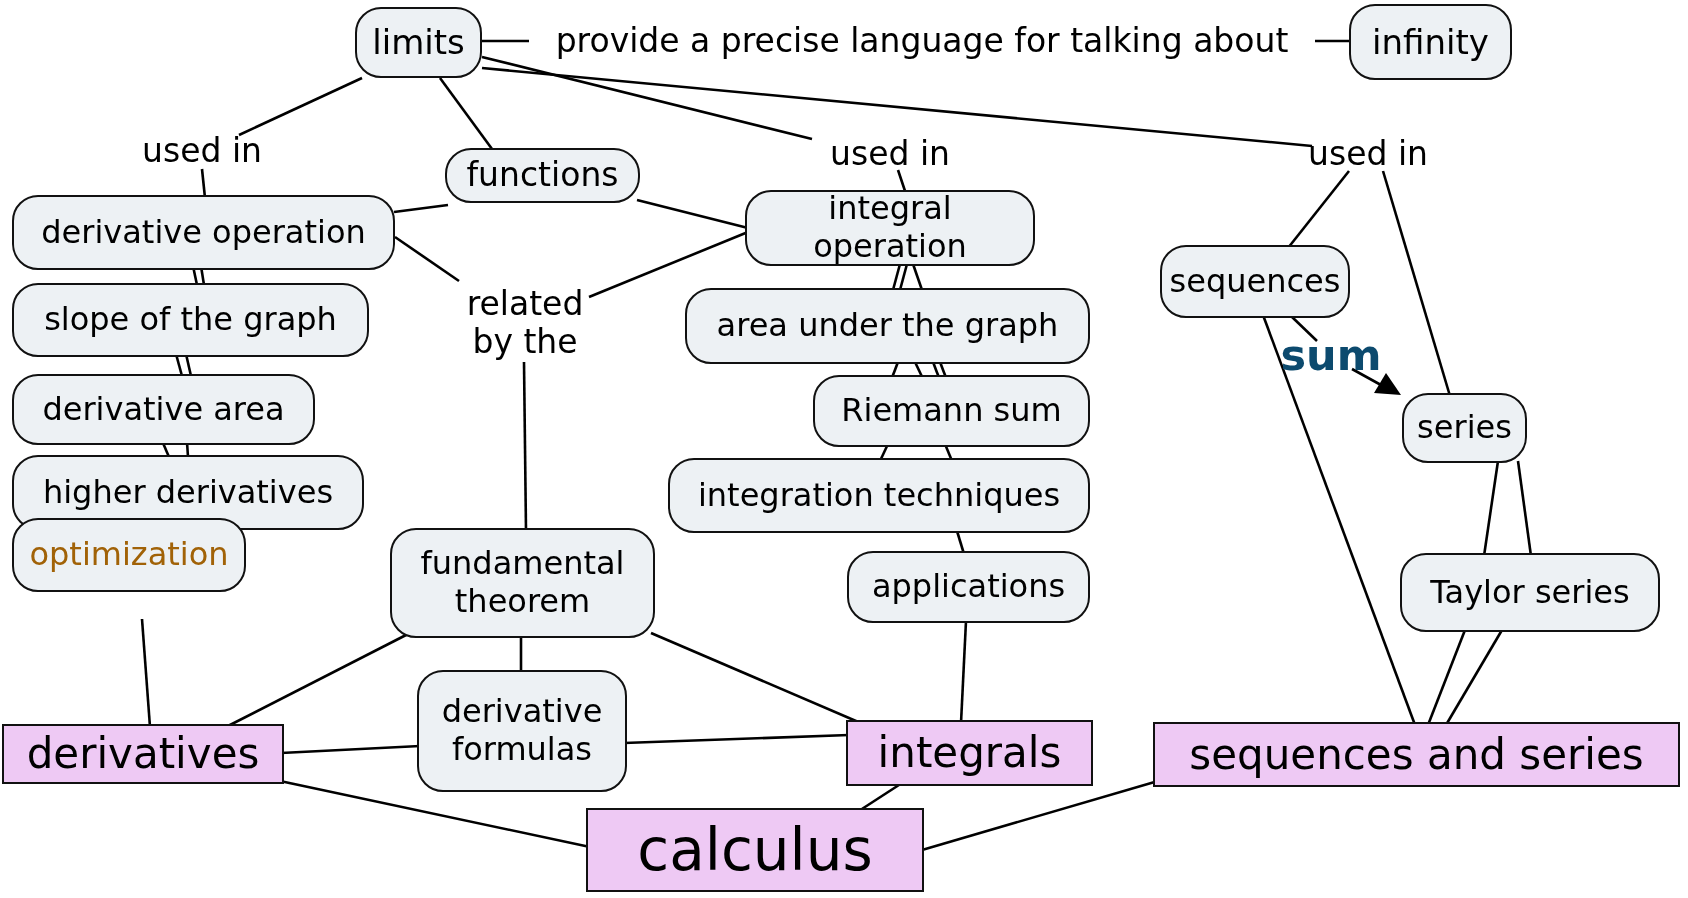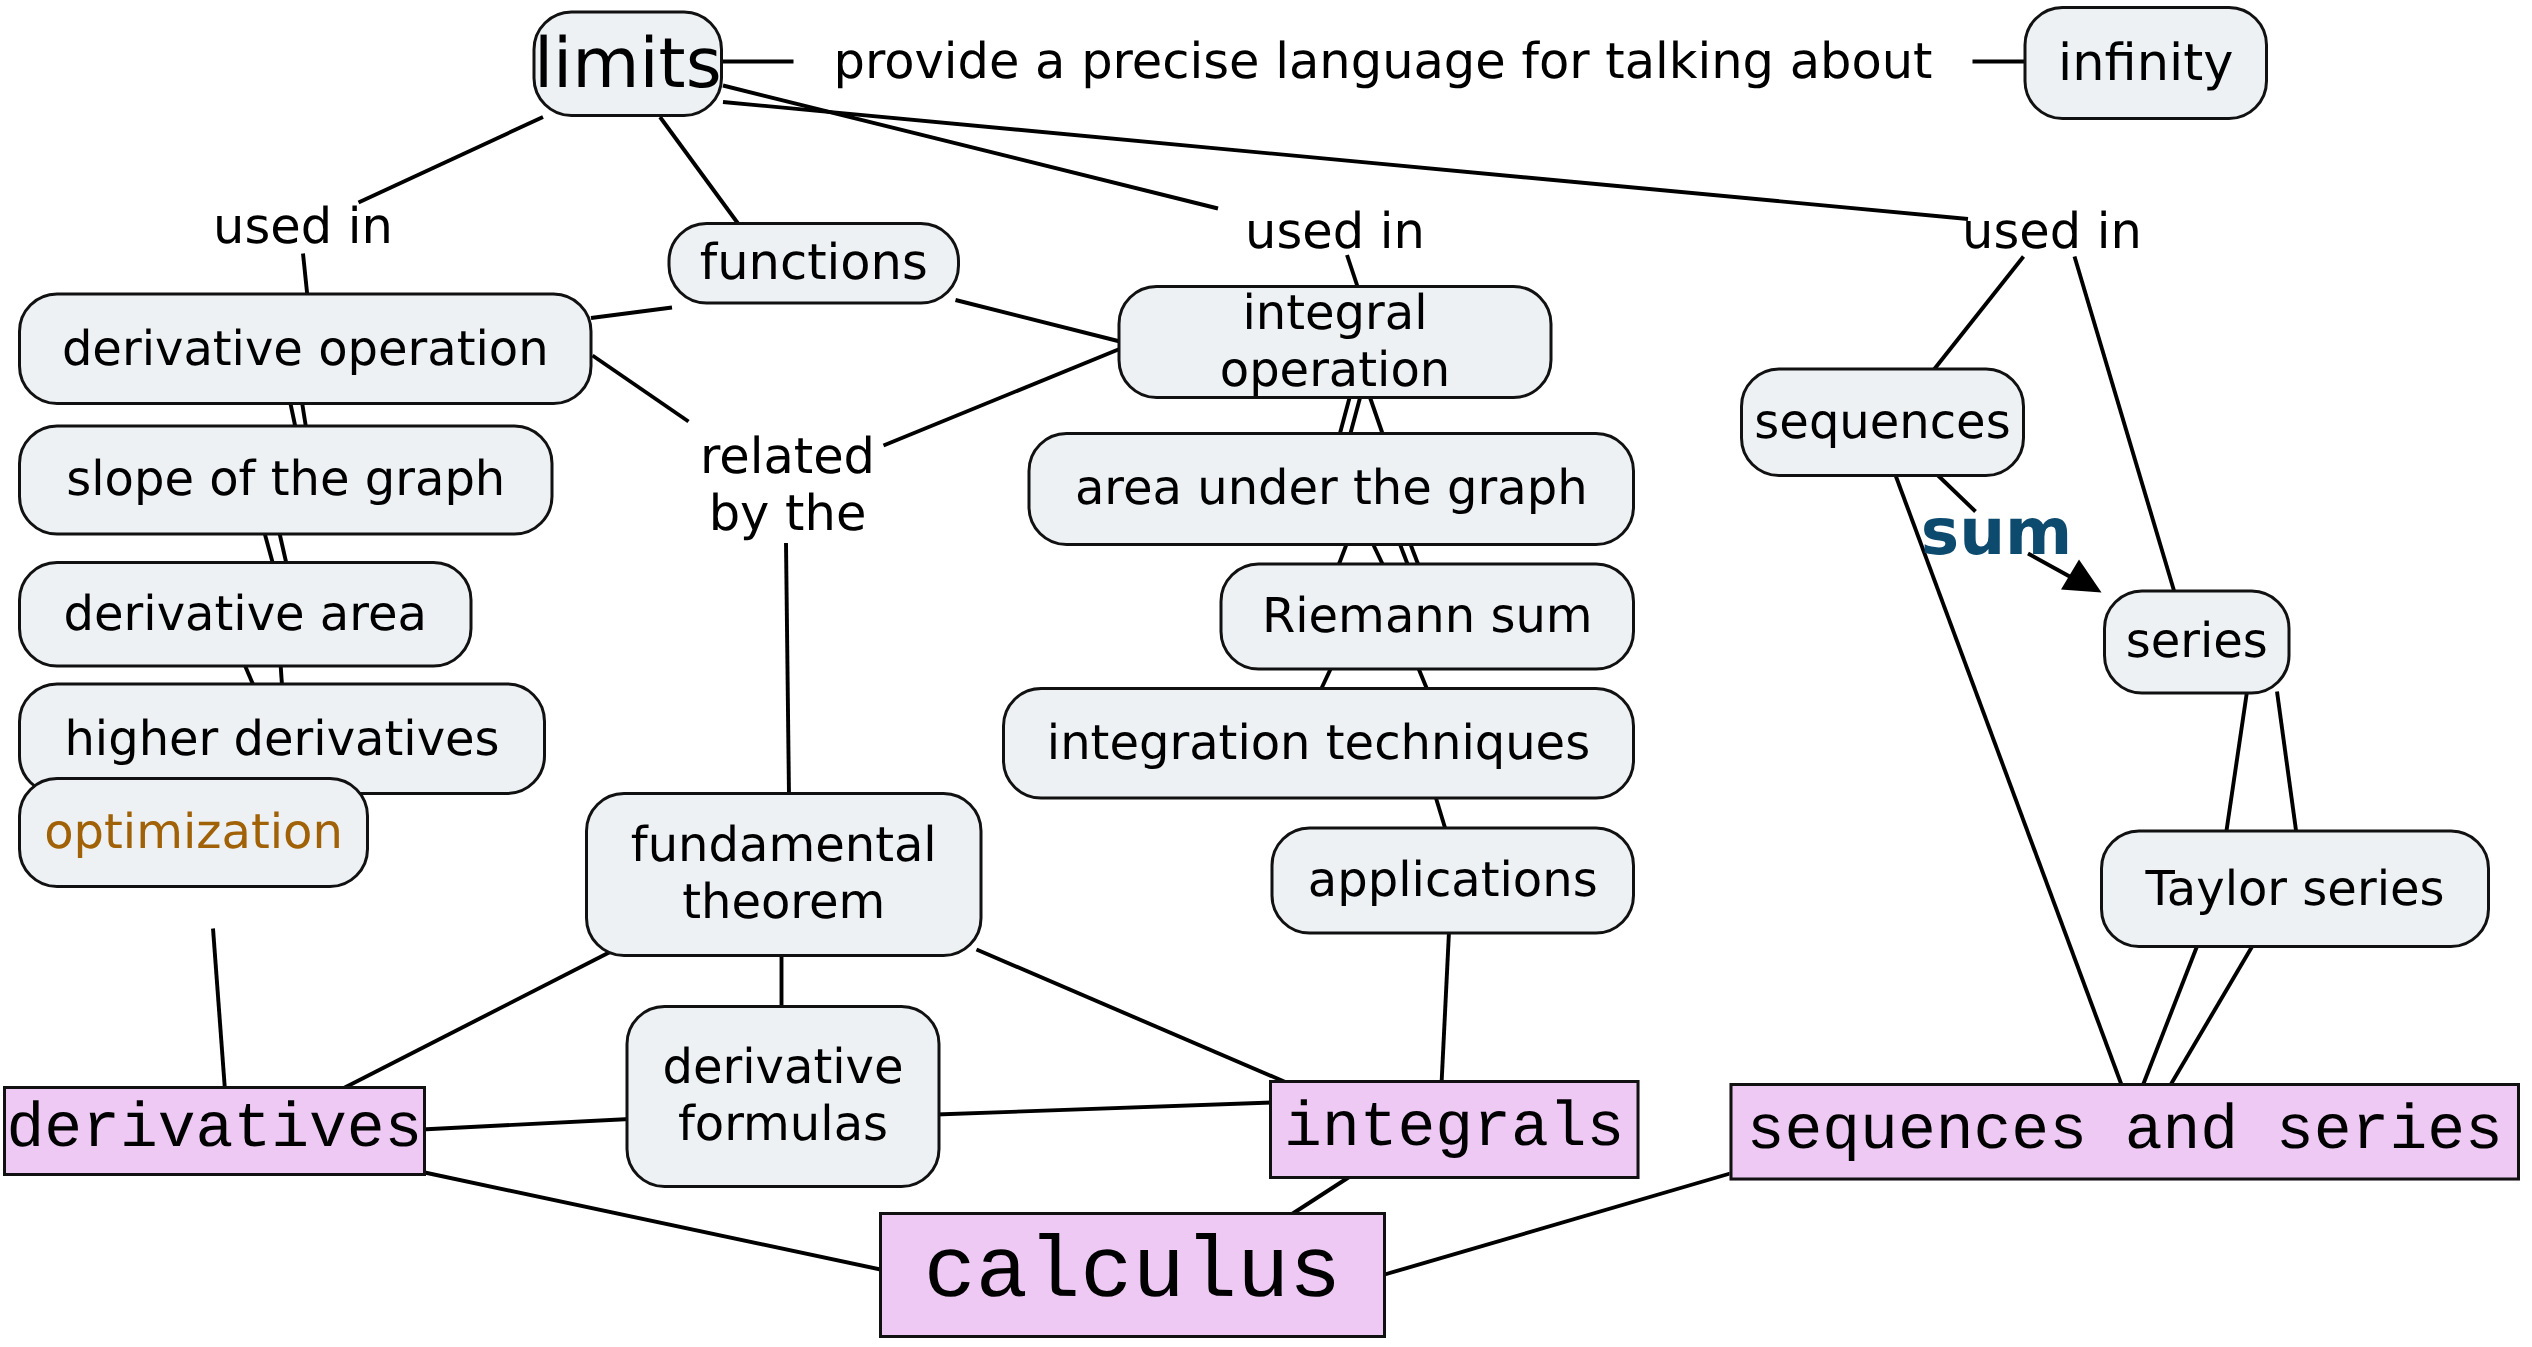--- a/index.html
+++ b/index.html
@@ -22,21 +22,20 @@
   }
   .node.concept{
     background:#edf1f4;
     border:2.6px solid #111;
     border-radius:26px;
   }
   .node.topic{
     background:#eec9f4;
     border:2.8px solid #111;
     border-radius:0;
-    font-family:Liberation Mono, monospace;
   }
   .link-label{
     position:absolute;z-index:2;
     transform:translate(-50%,-50%);
     text-align:center;
     color:#000;
     white-space:pre-line;
     line-height:1.15;
   }
 </style>
@@ -89,21 +88,21 @@
       <line x1="890" y1="383" x2="898" y2="362" stroke="#000000" stroke-width="2.6"></line>
       <line x1="915" y1="362" x2="925" y2="383" stroke="#000000" stroke-width="2.6"></line>
       <line x1="933" y1="362" x2="941" y2="383" stroke="#000000" stroke-width="2.6"></line>
       <line x1="940" y1="362" x2="948" y2="383" stroke="#000000" stroke-width="2.6"></line>
       <line x1="880" y1="461" x2="888" y2="444" stroke="#000000" stroke-width="2.6"></line>
       <line x1="945" y1="444" x2="952" y2="461" stroke="#000000" stroke-width="2.6"></line>
       <line x1="957" y1="531" x2="964" y2="554" stroke="#000000" stroke-width="2.6"></line>
       <line x1="966" y1="621" x2="961" y2="723" stroke="#000000" stroke-width="2.6"></line>
       <polygon points="1401,395 1374,393 1386,373" fill="#000000"></polygon>
     </svg>
-<div class="node concept" style="left: 355px; top: 7px; width: 127px; height: 71px; font-size: 46px; background: rgb(237, 241, 244); border-color: rgb(17, 17, 17); color: rgb(0, 0, 0);">limits</div>
+<div class="node concept" style="left: 355px; top: 7px; width: 127px; height: 71px; font-size: 34px; background: rgb(237, 241, 244); border-color: rgb(17, 17, 17); color: rgb(0, 0, 0);">limits</div>
     <div class="node concept" style="left: 1349px; top: 4px; width: 163px; height: 76px; font-size: 34px; background: rgb(237, 241, 244); border-color: rgb(17, 17, 17); color: rgb(0, 0, 0);">infinity</div>
     <div class="node concept" style="left: 445px; top: 148px; width: 195px; height: 55px; font-size: 33px; background: rgb(237, 241, 244); border-color: rgb(17, 17, 17); color: rgb(0, 0, 0);">functions</div>
     <div class="node concept" style="left: 12px; top: 195px; width: 383px; height: 75px; font-size: 32px; background: rgb(237, 241, 244); border-color: rgb(17, 17, 17); color: rgb(0, 0, 0);">derivative operation</div>
     <div class="node concept" style="left: 745px; top: 190px; width: 290px; height: 76px; font-size: 32px; background: rgb(237, 241, 244); border-color: rgb(17, 17, 17); color: rgb(0, 0, 0);">integral operation</div>
     <div class="node concept" style="left: 12px; top: 283px; width: 357px; height: 74px; font-size: 32px; background: rgb(237, 241, 244); border-color: rgb(17, 17, 17); color: rgb(0, 0, 0);">slope of the graph</div>
     <div class="node concept" style="left: 685px; top: 288px; width: 405px; height: 76px; font-size: 32px; background: rgb(237, 241, 244); border-color: rgb(17, 17, 17); color: rgb(0, 0, 0);">area under the graph</div>
     <div class="node concept" style="left: 12px; top: 374px; width: 303px; height: 71px; font-size: 32px; background: rgb(237, 241, 244); border-color: rgb(17, 17, 17); color: rgb(0, 0, 0);">derivative area</div>
     <div class="node concept" style="left: 813px; top: 375px; width: 277px; height: 72px; font-size: 32px; background: rgb(237, 241, 244); border-color: rgb(17, 17, 17); color: rgb(0, 0, 0);">Riemann sum</div>
     <div class="node concept" style="left: 12px; top: 455px; width: 352px; height: 75px; font-size: 32px; background: rgb(237, 241, 244); border-color: rgb(17, 17, 17); color: rgb(0, 0, 0);">higher derivatives</div>
     <div class="node concept" style="left: 668px; top: 458px; width: 422px; height: 75px; font-size: 32px; background: rgb(237, 241, 244); border-color: rgb(17, 17, 17); color: rgb(0, 0, 0);">integration techniques</div>

